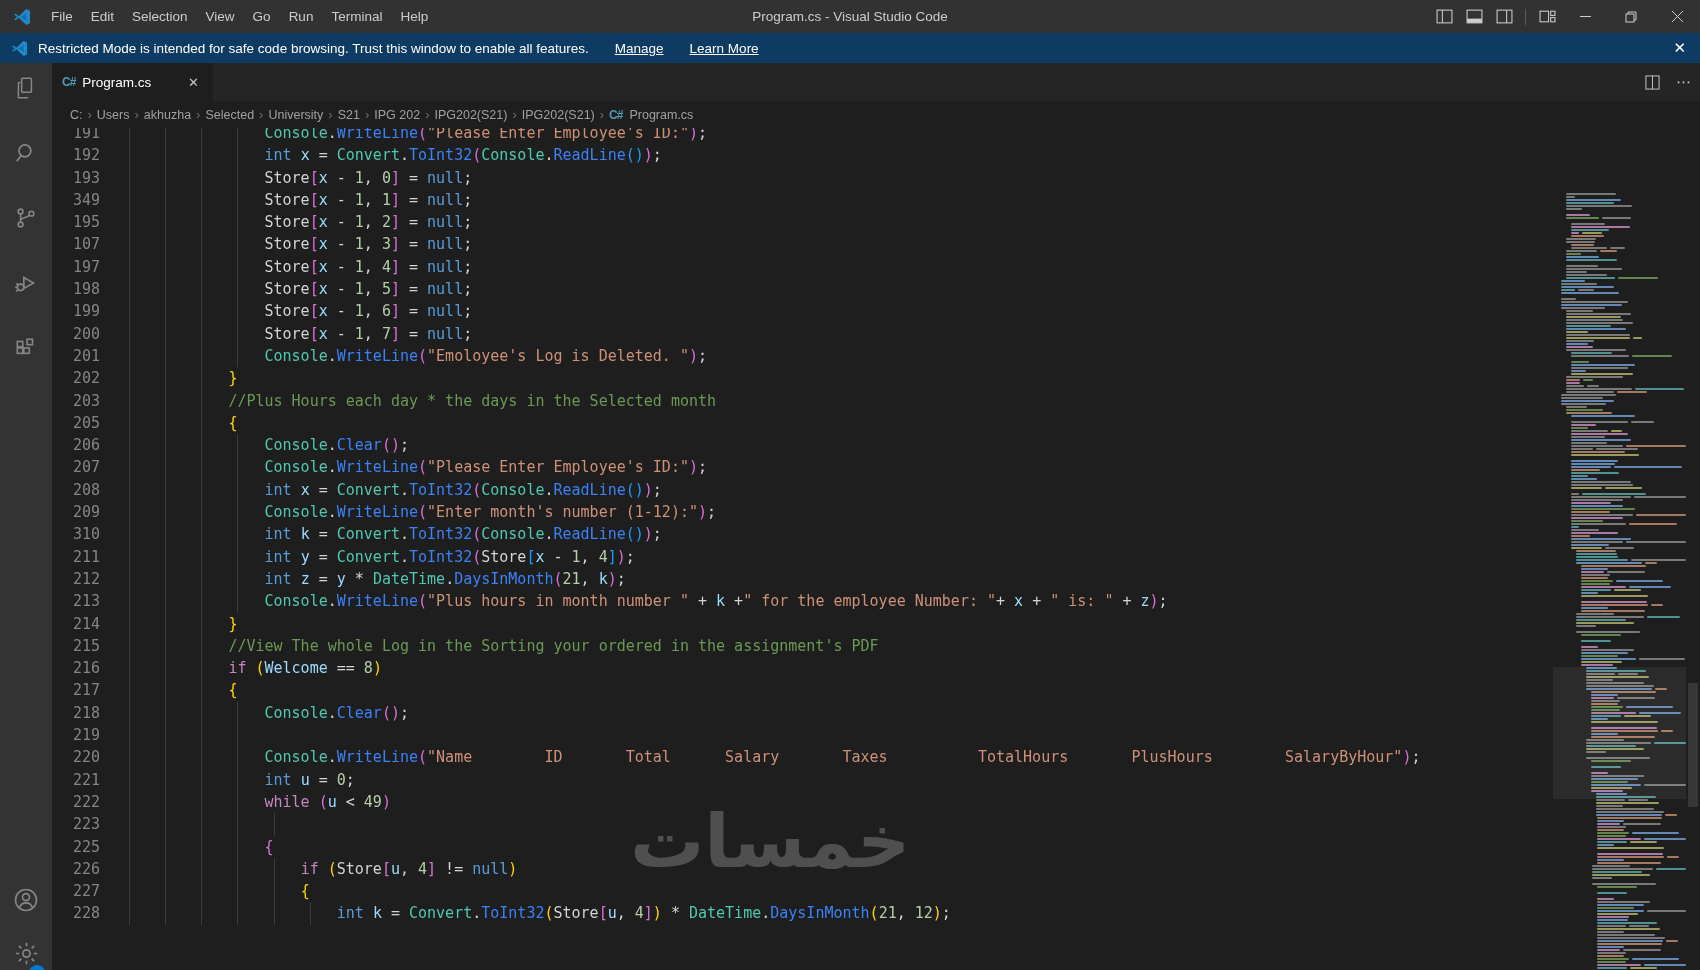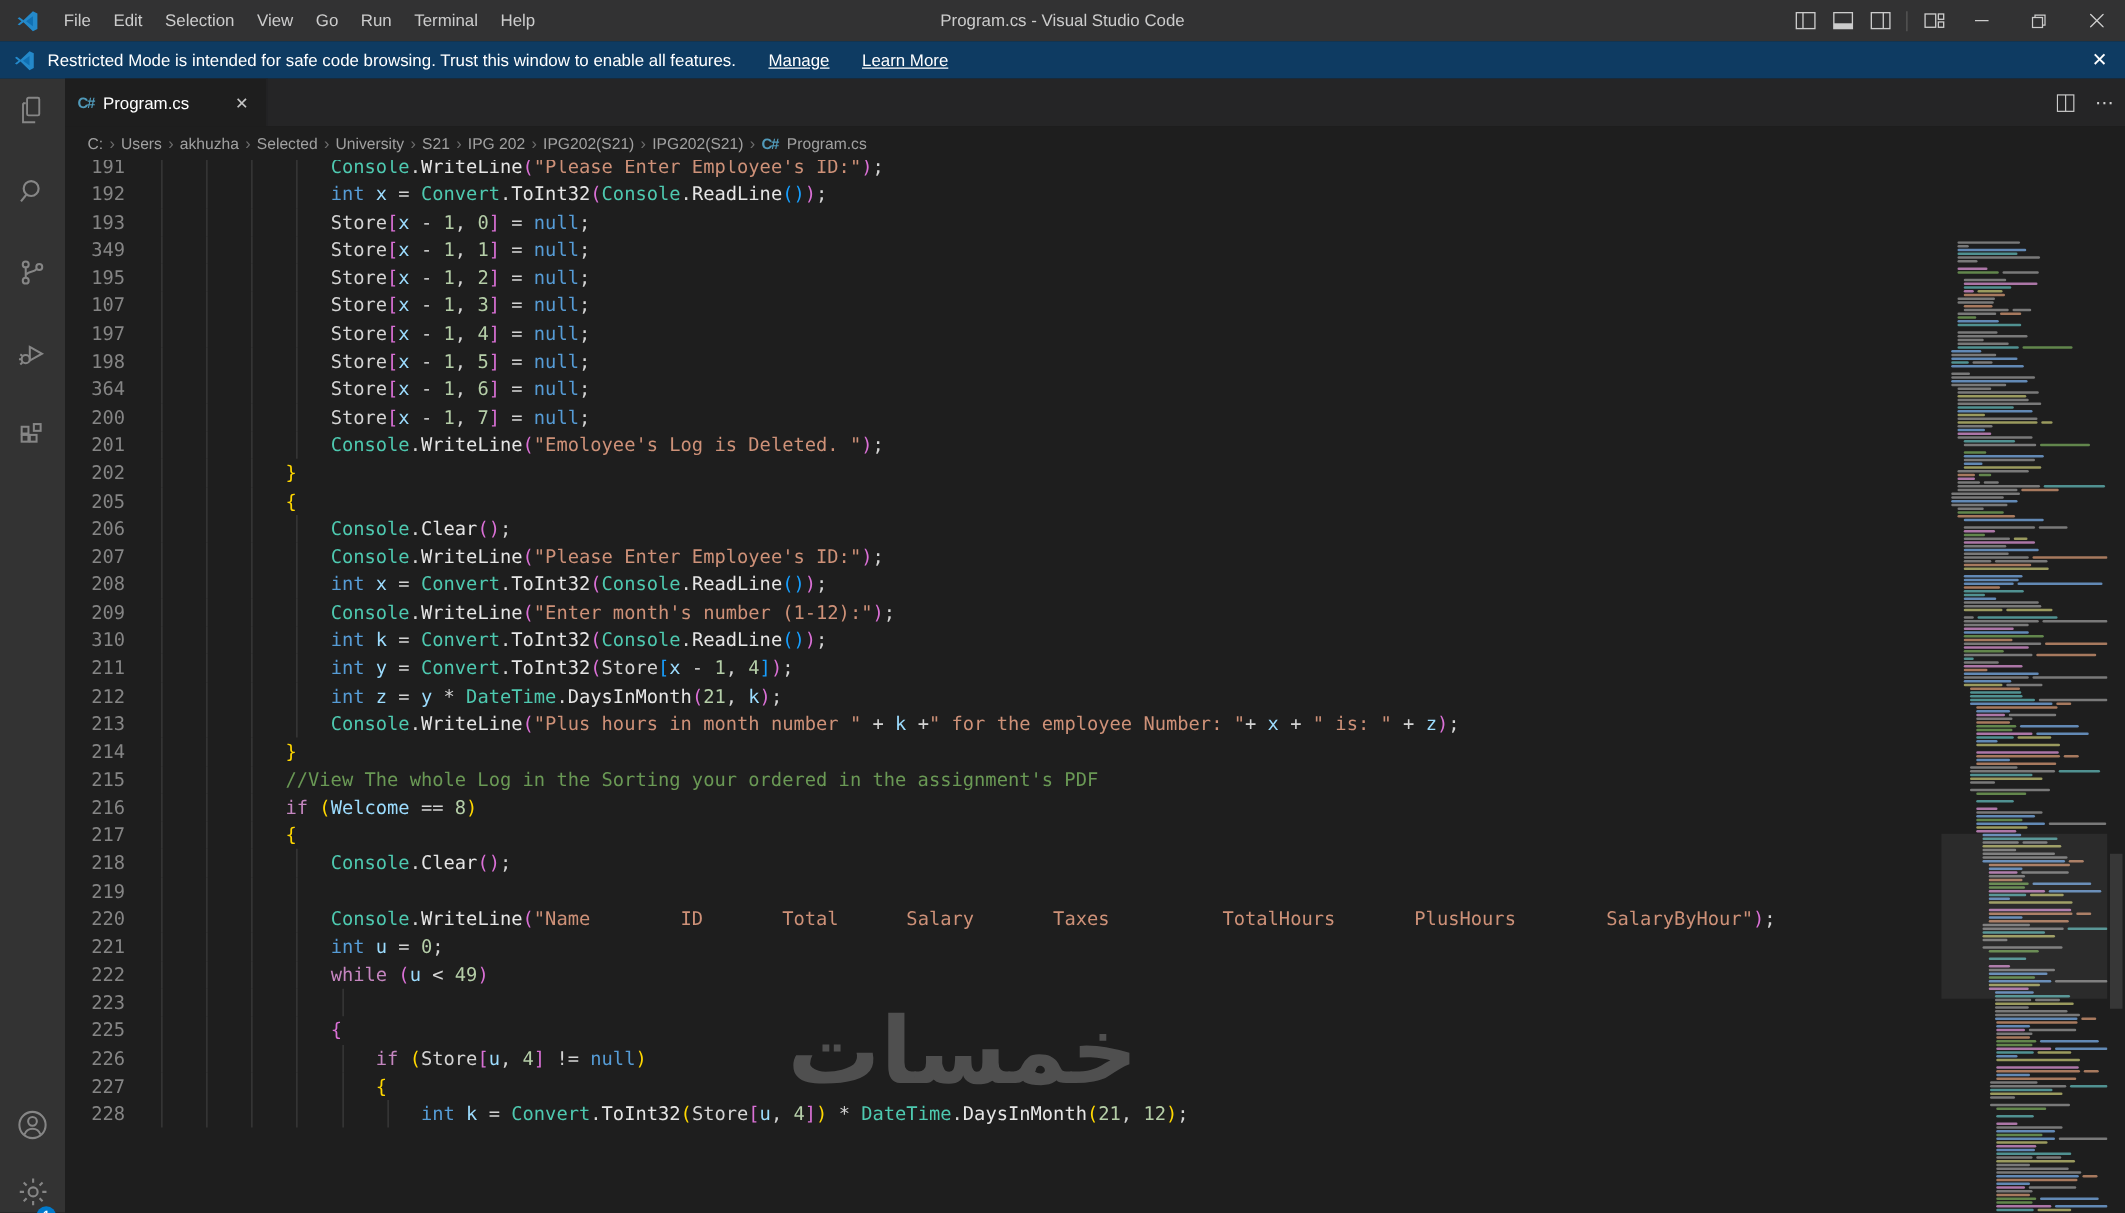--- a/index.html
+++ b/index.html
@@ -51,21 +51,21 @@
   .bc-item { cursor:pointer; }
 
   
   .code-viewport { position:absolute; left:0; top:65px; right:0; bottom:0; overflow:hidden; }
   .code-lines { position:absolute; left:0; top:-6px; right:0; z-index:2; }
   .row { display:flex; height:22.3px; line-height:22.3px;
          font-family:"DejaVu Sans Mono", monospace; font-size:15px; }
   .ln { flex:0 0 68px; width:68px; text-align:right; padding-right:20px; color:#858585; }
   .lc { position:relative; white-space:pre; color:#d4d4d4; }
   .guide { position:absolute; top:0; bottom:0; width:1px; background:#3c3c3c; }
-  .t-kw{color:#569cd6} .t-ctrl{color:#c586c0} .t-cls{color:#4ec9b0} .t-fn{color:#e5e5e5}
+  .t-kw{color:#569cd6} .t-ctrl{color:#c586c0} .t-cls{color:#4ec9b0} .t-fn{color:#3b82f6}
   .t-var{color:#9cdcfe} .t-num{color:#b5cea8} .t-str{color:#ce9178} .t-cmt{color:#6a9955}
   .t-pln{color:#d4d4d4} .t-b1{color:#ffd700} .t-b2{color:#da70d6} .t-b3{color:#179fff}
 
   
   .minimap { position:absolute; right:14px; top:65px; width:133px; bottom:0; overflow:hidden; z-index:3; }
   .mm-row { height:2px; margin-bottom:1px; display:flex; }
   .mm-seg { height:2px; border-radius:1px; opacity:.85; }
   .mm-slider { position:absolute; left:0; right:0; top:61%; height:17%;
                background:rgba(255,255,255,.06); }
   .scrollbar { position:absolute; right:0; top:65px; width:14px; bottom:0; z-index:4; }
@@ -279,34 +279,38 @@
         </div>
         <div class="row">
           <span class="ln">197</span>
           <span class="lc"><span class="guide" style="left: 1ch;"></span><span class="guide" style="left: 5ch;"></span><span class="guide" style="left: 9ch;"></span><span class="guide" style="left: 13ch;"></span>                <span class="t-pln">Store</span><span class="t-b2">[</span><span class="t-var">x</span><span class="t-pln"> - </span><span class="t-num">1</span><span class="t-pln">, </span><span class="t-num">4</span><span class="t-b2">]</span><span class="t-pln"> = </span><span class="t-kw">null</span><span class="t-pln">;</span></span>
         </div>
         <div class="row">
           <span class="ln">198</span>
           <span class="lc"><span class="guide" style="left: 1ch;"></span><span class="guide" style="left: 5ch;"></span><span class="guide" style="left: 9ch;"></span><span class="guide" style="left: 13ch;"></span>                <span class="t-pln">Store</span><span class="t-b2">[</span><span class="t-var">x</span><span class="t-pln"> - </span><span class="t-num">1</span><span class="t-pln">, </span><span class="t-num">5</span><span class="t-b2">]</span><span class="t-pln"> = </span><span class="t-kw">null</span><span class="t-pln">;</span></span>
         </div>
         <div class="row">
-          <span class="ln">364</span>
+          <span class="ln">199</span>
           <span class="lc"><span class="guide" style="left: 1ch;"></span><span class="guide" style="left: 5ch;"></span><span class="guide" style="left: 9ch;"></span><span class="guide" style="left: 13ch;"></span>                <span class="t-pln">Store</span><span class="t-b2">[</span><span class="t-var">x</span><span class="t-pln"> - </span><span class="t-num">1</span><span class="t-pln">, </span><span class="t-num">6</span><span class="t-b2">]</span><span class="t-pln"> = </span><span class="t-kw">null</span><span class="t-pln">;</span></span>
         </div>
         <div class="row">
           <span class="ln">200</span>
           <span class="lc"><span class="guide" style="left: 1ch;"></span><span class="guide" style="left: 5ch;"></span><span class="guide" style="left: 9ch;"></span><span class="guide" style="left: 13ch;"></span>                <span class="t-pln">Store</span><span class="t-b2">[</span><span class="t-var">x</span><span class="t-pln"> - </span><span class="t-num">1</span><span class="t-pln">, </span><span class="t-num">7</span><span class="t-b2">]</span><span class="t-pln"> = </span><span class="t-kw">null</span><span class="t-pln">;</span></span>
         </div>
         <div class="row">
           <span class="ln">201</span>
           <span class="lc"><span class="guide" style="left: 1ch;"></span><span class="guide" style="left: 5ch;"></span><span class="guide" style="left: 9ch;"></span><span class="guide" style="left: 13ch;"></span>                <span class="t-cls">Console</span><span class="t-pln">.</span><span class="t-fn">WriteLine</span><span class="t-b2">(</span><span class="t-str">"Emoloyee's Log is Deleted. "</span><span class="t-b2">)</span><span class="t-pln">;</span></span>
         </div>
         <div class="row">
           <span class="ln">202</span>
           <span class="lc"><span class="guide" style="left: 1ch;"></span><span class="guide" style="left: 5ch;"></span><span class="guide" style="left: 9ch;"></span>            <span class="t-b1">}</span></span>
+        </div>
+        <div class="row">
+          <span class="ln">203</span>
+          <span class="lc"><span class="guide" style="left: 1ch;"></span><span class="guide" style="left: 5ch;"></span><span class="guide" style="left: 9ch;"></span>            <span class="t-cmt">//Plus Hours each day * the days in the Selected month</span></span>
         </div>
         <div class="row">
           <span class="ln">205</span>
           <span class="lc"><span class="guide" style="left: 1ch;"></span><span class="guide" style="left: 5ch;"></span><span class="guide" style="left: 9ch;"></span>            <span class="t-b1">{</span></span>
         </div>
         <div class="row">
           <span class="ln">206</span>
           <span class="lc"><span class="guide" style="left: 1ch;"></span><span class="guide" style="left: 5ch;"></span><span class="guide" style="left: 9ch;"></span><span class="guide" style="left: 13ch;"></span>                <span class="t-cls">Console</span><span class="t-pln">.</span><span class="t-fn">Clear</span><span class="t-b2">()</span><span class="t-pln">;</span></span>
         </div>
         <div class="row">

